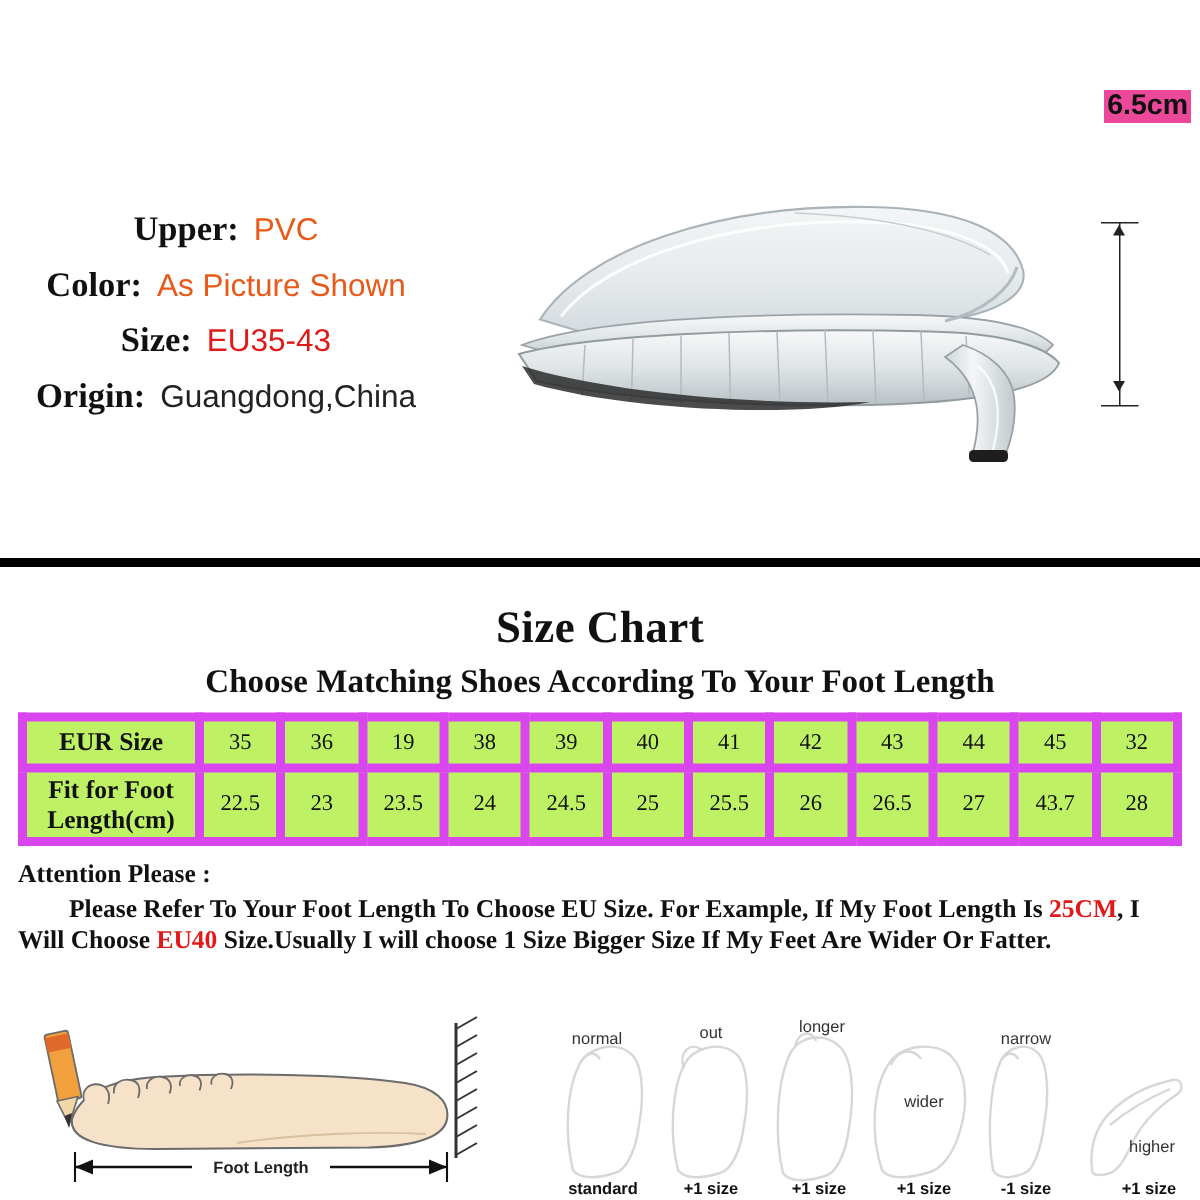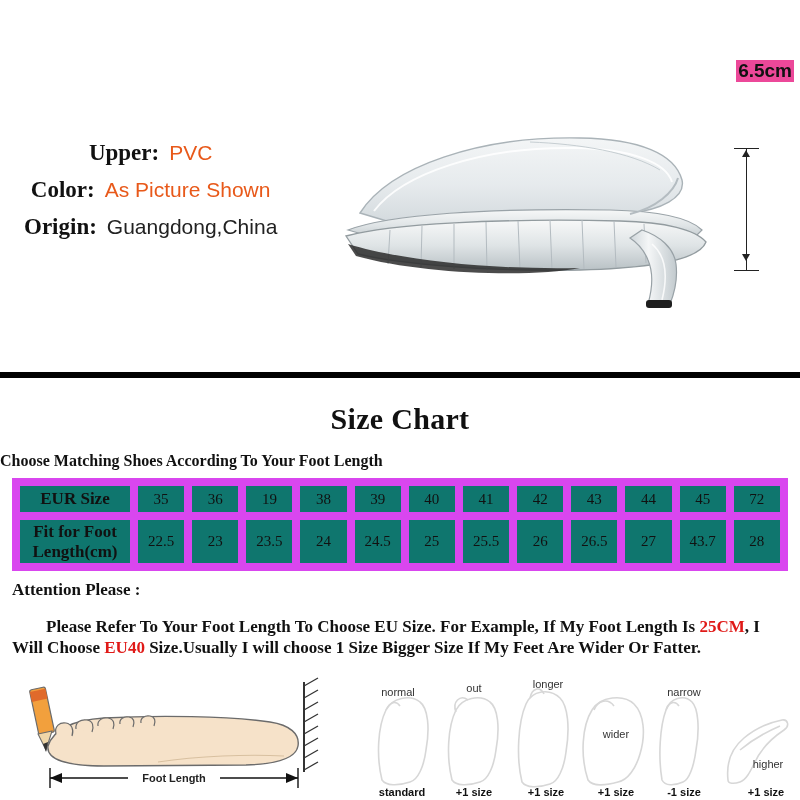--- a/index.html
+++ b/index.html
@@ -61,48 +61,48 @@
   
   .divider { width: 800px; height: 6px; background: #000; }
 
   
   .chart-panel { position: relative; width: 800px; height: 422px; background: #fff; padding: 0; }
   .chart-title {
     text-align: center; font-size: 30px; font-weight: 700; color: #111;
     padding-top: 24px; letter-spacing: .3px;
   }
   .chart-sub {
-    font-size: 16px; font-weight: 700; color: #111;
-    margin-top: 16px; margin-bottom: 8px;
+    text-align: center; font-size: 22px; font-weight: 700; color: #111;
+    margin-top: 5px; margin-bottom: 8px;
   }
 
   table.size-table {
     border-collapse: collapse; width: 776px; margin: 0 auto;
     table-layout: fixed;
   }
   table.size-table td {
-    border: 8px solid #d946ef;
-    background: #0f766e;
+    border: 6px solid #d946ef;
+    background: #bef264;
     text-align: center; vertical-align: middle;
     font-size: 15px; color: #111;
     font-family: "Liberation Serif", serif;
     height: 34px;
     padding: 2px 1px;
   }
   table.size-table td.rowhead {
     font-weight: 700; font-size: 17px; width: 118px;
     padding: 2px 4px;
   }
   table.size-table tr.row-2 td { height: 46px; line-height: 1.15; }
 
   
   .attention { margin: 9px 12px 0 12px; }
   .att-title { font-size: 17px; font-weight: 700; color: #111; }
   .att-body {
-    font-size: 17px; color: #111; font-weight: 700; line-height: 1.25; margin-top: 16px;
+    font-size: 17px; color: #111; font-weight: 700; line-height: 1.25; margin-top: 2px;
   }
   .att-body .hl { color: #e01a18; }
   .indent { display: inline-block; width: 34px; }
 
   
   .illus { position: absolute; left: 0; bottom: 0; width: 800px; height: 128px; }
   .illus-left { position: absolute; left: 8px; bottom: 2px; width: 350px; height: 122px; }
   .illus-right { position: absolute; left: 368px; bottom: 2px; width: 428px; height: 122px; }
   .foot-caption {
     font-family: "Liberation Sans", sans-serif; font-size: 11px; fill: #222;
@@ -116,20 +116,24 @@
   <div class="top-panel">
 
     <div class="specs">
       <div class="spec-row">
         <span class="spec-label">Upper:</span>
         <span class="spec-value v-orange">PVC</span>
       </div>
       <div class="spec-row">
         <span class="spec-label">Color:</span>
         <span class="spec-value v-orange">As Picture Shown</span>
+      </div>
+      <div class="spec-row">
+        <span class="spec-label">Size:</span>
+        <span class="spec-value v-red">EU35-43</span>
       </div>
       <div class="spec-row">
         <span class="spec-label">Origin:</span>
         <span class="spec-value v-dark">Guangdong,China</span>
       </div>
     </div>
 
     <div class="shoe-wrap">
       <svg class="shoe-svg" width="400" height="190" viewBox="0 0 400 190" xmlns="http://www.w3.org/2000/svg">
         <defs>
@@ -206,21 +210,21 @@
         <td>36</td>
         <td>19</td>
         <td>38</td>
         <td>39</td>
         <td>40</td>
         <td>41</td>
         <td>42</td>
         <td>43</td>
         <td>44</td>
         <td>45</td>
-        <td>72</td>
+        <td>32</td>
       </tr>
       <tr class="row-2">
         <td class="rowhead">Fit for Foot Length(cm)</td>
         <td>22.5</td>
         <td>23</td>
         <td>23.5</td>
         <td>24</td>
         <td>24.5</td>
         <td>25</td>
         <td>25.5</td>

